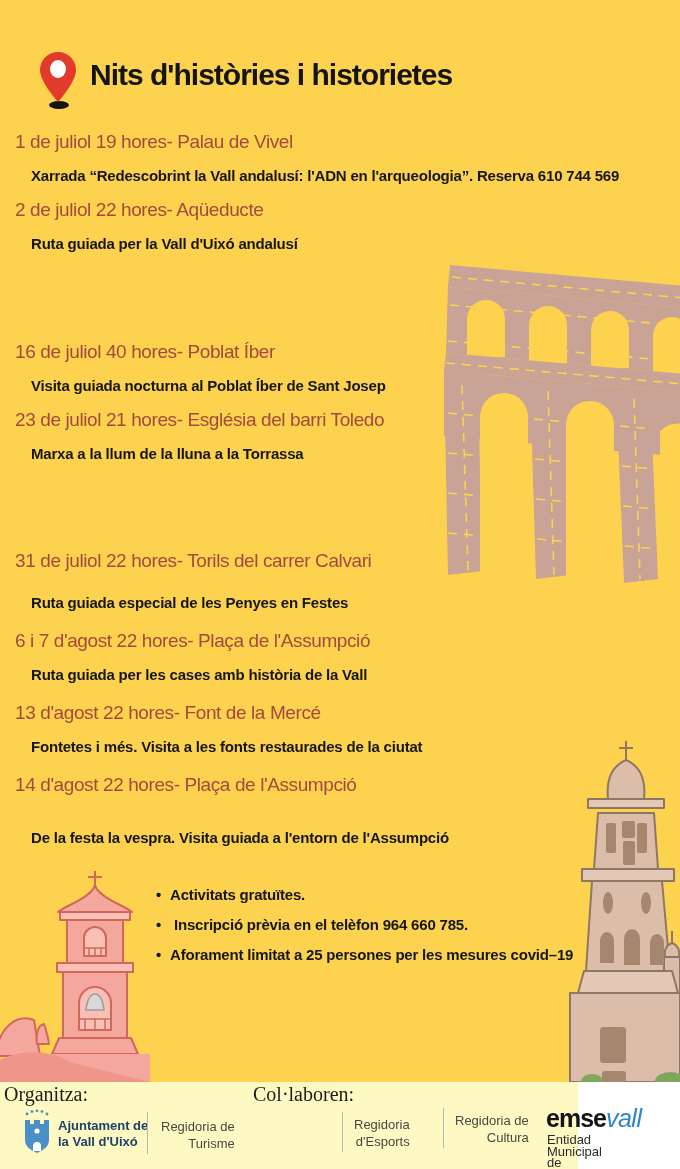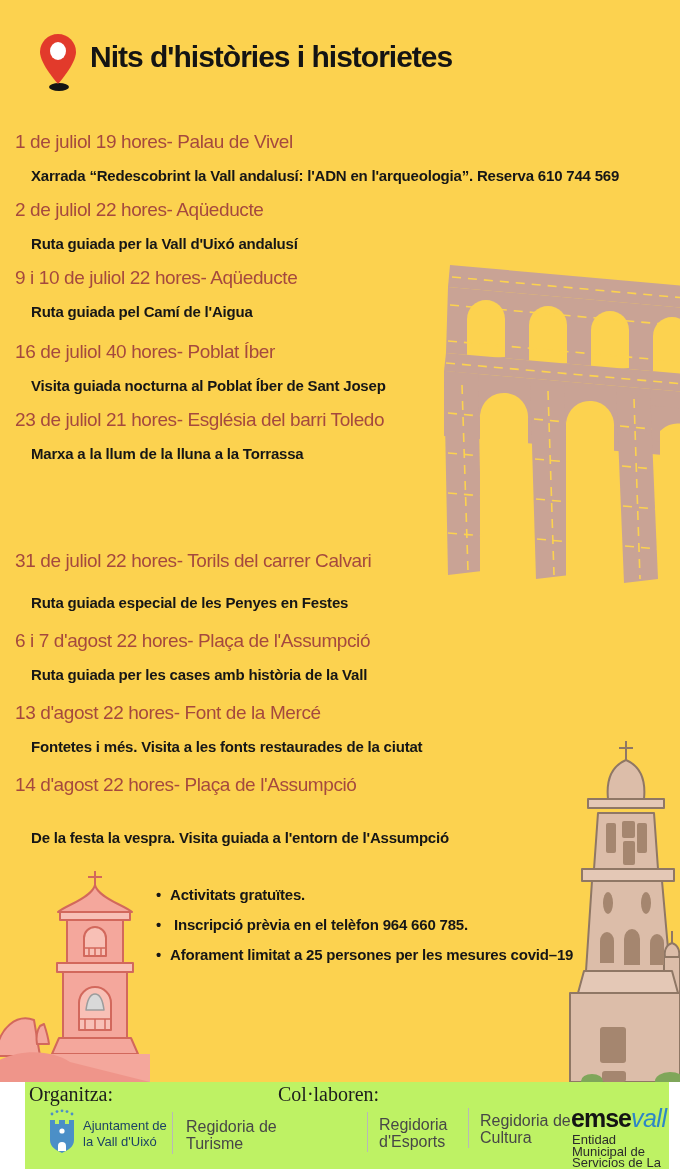--- a/index.html
+++ b/index.html
@@ -4,44 +4,44 @@
 <style>
   html,body{margin:0;padding:0;background:#fff;}
   .page{width:680px;height:1169px;position:relative;overflow:hidden;}
 
   
   .poster{position:relative;width:680px;height:1082px;background:#FCD24F;overflow:hidden;
           font-family:"Liberation Sans",sans-serif;}
   .illu{position:absolute;z-index:0;}
   .content{position:absolute;inset:0;z-index:2;}
 
-  .title-row{position:absolute;top:32px;left:36px;display:flex;align-items:flex-start;gap:10px;}
+  .title-row{position:absolute;top:50px;left:36px;display:flex;align-items:flex-start;gap:10px;}
   .page-title{font-size:30px;font-weight:bold;letter-spacing:-1px;color:#141414;margin:8px 0 0 0;
               white-space:nowrap;}
 
   .event{position:absolute;left:15px;width:665px;}
   .event-header{font-size:19px;font-weight:normal;letter-spacing:-0.4px;color:#A5493E;
                 line-height:22px;white-space:nowrap;}
   .event-desc{margin:13px 0 0 16px;font-size:15px;font-weight:bold;letter-spacing:-0.2px;
               color:#161616;line-height:20px;white-space:nowrap;}
 
   .notes{position:absolute;left:148px;top:872px;list-style:none;margin:8px;padding:0;}
   .notes li{font-size:15px;font-weight:bold;color:#161616;line-height:30px;
             letter-spacing:-0.2px;white-space:nowrap;}
   .notes li::before{content:"•";margin-right:9px;}
 
   
-  .footer{position:absolute;left:0;top:1082px;width:644px;height:87px;background:#bef264;
-          font-family:"Liberation Sans",sans-serif;z-index:3;margin-left:25px;}
+  .footer{position:absolute;left:0;top:1082px;width:578px;height:87px;background:#fef9c3;
+          font-family:"Liberation Sans",sans-serif;z-index:3;}
   .footer-label{position:absolute;top:1px;font-family:"Liberation Serif",serif;
                 font-size:20px;color:#1c1c1c;}
   .lbl-org{left:4px;} .lbl-col{left:253px;}
   .vdiv{position:absolute;width:1px;background:#b8b8b8;}
-  .navy-text{position:absolute;font-size:13px;font-weight:normal;color:#1c4265;line-height:16px;}
-  .gray-text{position:absolute;font-size:16px;color:#474747;line-height:17px;}
+  .navy-text{position:absolute;font-size:13px;font-weight:bold;color:#1c4265;line-height:16px;}
+  .gray-text{position:absolute;font-size:13px;color:#474747;line-height:17px;text-align:right;}
   .castle{position:absolute;left:20px;top:26px;}
   .emse{position:absolute;left:546px;top:24px;line-height:24px;white-space:nowrap;}
   .emse .b1{font-size:25px;font-weight:bold;letter-spacing:-1px;color:#141414;}
   .emse .b2{font-size:25px;font-weight:normal;font-style:italic;letter-spacing:-0.5px;color:#2E86C6;}
   .emse-sub{position:absolute;left:547px;top:52px;font-size:13px;color:#2b2b2b;line-height:11.5px;}
 </style>
 </head>
 <body>
 
 <div class="page">
@@ -150,24 +150,20 @@
       </div>
 
       <div class="event" style="top:131px">
         <div class="event-header">1 de juliol  19 hores- Palau de Vivel</div>
         <div class="event-desc">Xarrada “Redescobrint la Vall andalusí: l'ADN en l'arqueologia”. Reserva 610 744 569</div>
       </div>
       <div class="event" style="top:199px">
         <div class="event-header">2 de juliol  22 hores- Aqüeducte</div>
         <div class="event-desc">Ruta guiada per la Vall d'Uixó andalusí</div>
       </div>
-      <div class="event" style="top:267px">
-        <div class="event-header">9 i 10 de juliol  22 hores- Aqüeducte</div>
-        <div class="event-desc">Ruta guiada pel Camí de l'Aigua</div>
-      </div>
       <div class="event" style="top:341px">
         <div class="event-header">16 de juliol  40 hores- Poblat Íber</div>
         <div class="event-desc">Visita guiada nocturna al Poblat Íber de Sant Josep</div>
       </div>
       <div class="event" style="top:409px">
         <div class="event-header">23 de juliol  21 hores- Església del barri Toledo</div>
         <div class="event-desc">Marxa a la llum de la lluna  a la Torrassa</div>
       </div>
       <div class="event" style="top:550px">
         <div class="event-header">31 de juliol  22 hores- Torils del carrer Calvari</div>

